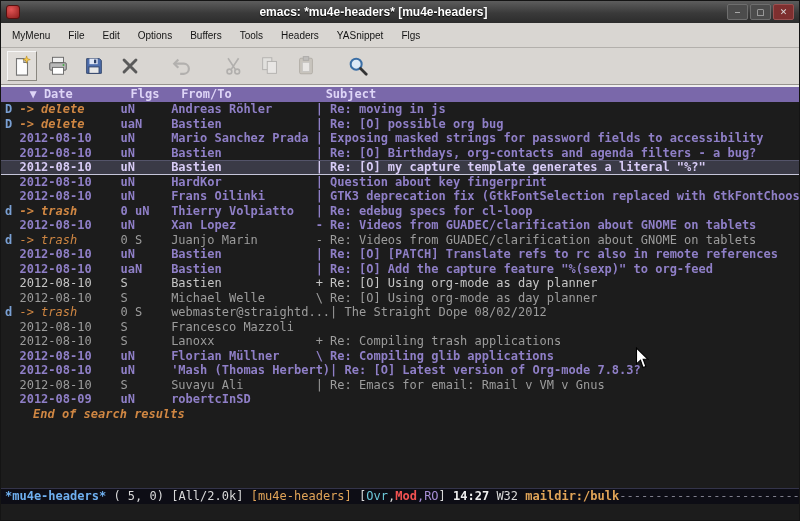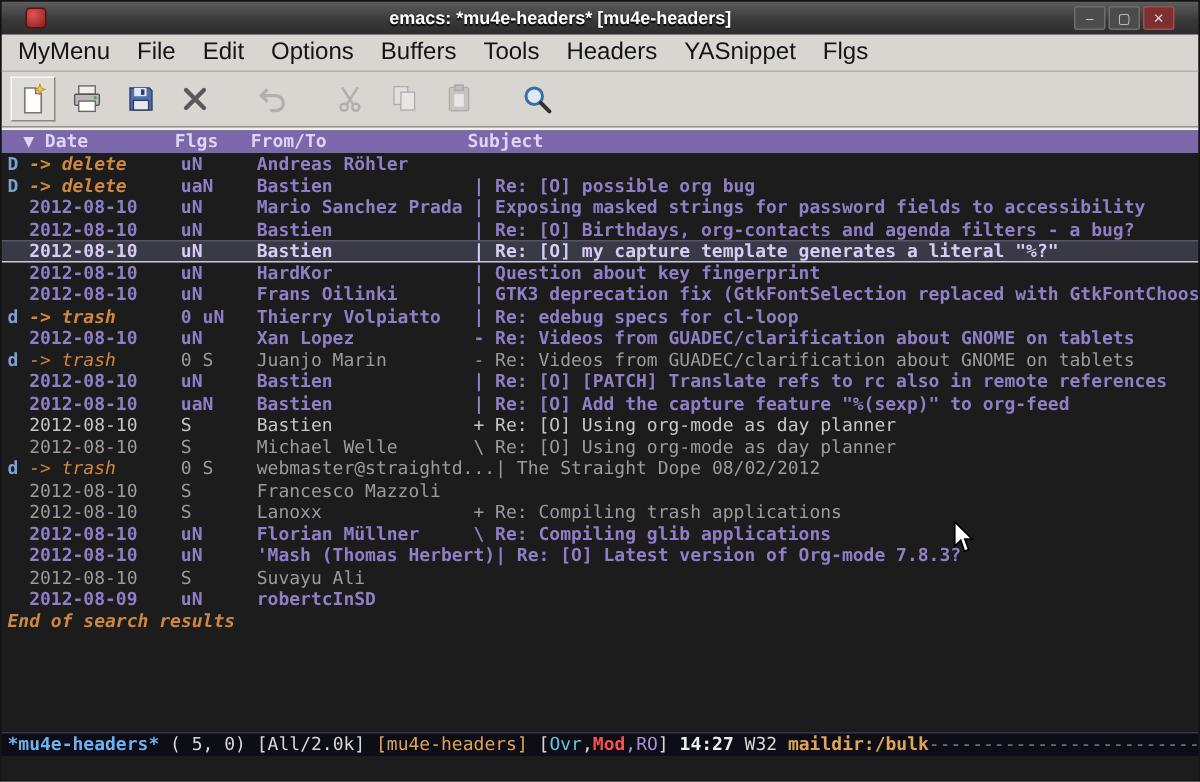--- a/index.html
+++ b/index.html
@@ -1,70 +1,70 @@
 <!DOCTYPE html>
 <html style="--buffer-bg: #1c1c1c; --menubar-bg: #d9d6d2; --header-bg: #7a68aa; --header-fg: #ded5f7; --unread: #8f7fc7; --seen: #9c9c9c; --seen-bright: #c6c6c6; --orange: #d08743; --mark-blue: #7aa0d4; --current-bg: #3a3a46; --current-fg: #d8ccf6; --modeline-bg: #0d0d15;"><head>
 <meta charset="utf-8">
 <style>
   * { margin:0; padding:0; box-sizing:border-box; }
   html,body { width:800px; height:521px; font-family:"Liberation Sans",sans-serif; }
   .window { position:relative; width:800px; height:521px; display:flex; flex-direction:column;
             background:var(--buffer-bg); border:1px solid #141414; overflow:hidden; }
 
   
-  .titlebar { height:22px; flex:none; display:flex; align-items:center; padding:0 16px;
+  .titlebar { height:22px; flex:none; display:flex; align-items:center; padding:0 5px;
               background:linear-gradient(#5d5d5d,#3a3a3a 55%,#2c2c2c); }
   .win-icon { width:14px; height:14px; flex:none; border-radius:3px;
               background:radial-gradient(circle at 35% 30%, #e25555, #8d1c1c); border:1px solid #57100f; }
   .title { flex:1; text-align:center; color:#ffffff; font-size:12px; font-weight:bold;
            text-shadow:0 1px 1px #000; white-space:nowrap; overflow:hidden; }
   .win-buttons { display:flex; gap:2px; flex:none; }
   .win-btn { width:21px; height:16px; background:#4c4c4c; border:1px solid #6e6e6e; border-radius:2px;
              color:#d8d8d8; font-size:9px; line-height:14px; text-align:center; cursor:default; }
   .win-btn.close { background:#7e2f2f; border-color:#9a5050; }
 
   
   .menubar { height:25px; flex:none; background:var(--menubar-bg); border-bottom:1px solid #b3b0ac;
              display:flex; align-items:center; padding-left:2px; }
-  .menu-item { font-size:16px; color:#141414; padding:4px 9px; white-space:nowrap; }
+  .menu-item { font-size:10px; color:#141414; padding:4px 9px; white-space:nowrap; }
 
   
   .toolbar { height:37px; flex:none; background:var(--menubar-bg); border-bottom:1px solid #96938e;
              display:flex; align-items:center; padding-left:6px; }
   .tool-btn { width:30px; height:30px; flex:none; margin-right:6px; background:transparent; border:1px solid transparent;
               display:flex; align-items:center; justify-content:center; padding:0; }
   .tool-btn.framed { border-color:#f7f7f7 #8a8780 #8a8780 #f7f7f7; background:#e0ddd9; }
   .tool-btn svg { width:22px; height:22px; display:block; }
   .tool-btn.disabled { opacity:.4; filter:grayscale(.8); }
   .tgap { width:16px; flex:none; }
 
   .frame-edge { height:2px; flex:none; background:#eeeeee; }
 
   
   .headerline { height:15px; flex:none; background:var(--header-bg); color:var(--header-fg);
-                font:bold 12px/15px "DejaVu Sans Mono",monospace; display:flex; padding-left:0; overflow:hidden; }
+                font:bold 12px/15px "DejaVu Sans Mono",monospace; display:flex; padding-left:14px; overflow:hidden; }
   .col { white-space:pre; }
   .col.mark    { width:2ch;  flex:none; }
   .col.date    { width:14ch; flex:none; }
   .col.flags   { width:7ch;  flex:none; }
   .col.from    { min-width:20ch; flex:0 0 auto; }
   .col.subject { flex:0 0 auto; }
 
   
   .buffer { flex:1; font:12px/14.5px "DejaVu Sans Mono",monospace; overflow:hidden; }
   .row { display:flex; height:14.5px; padding-left:4px; overflow:hidden; }
   .row.unread      { color:var(--unread); font-weight:bold; }
   .row.seen        { color:var(--seen); }
   .row.seen-bright { color:var(--seen-bright); }
   .row .col.mark   { color:var(--mark-blue); font-weight:bold; }
   .row.marked .col.date { color:var(--orange); font-style:italic; }
   .row.current { background:var(--current-bg); color:var(--current-fg); font-weight:bold;
                  box-shadow:inset 0 -1px 0 #c6c6da, inset 0 1px 0 #54546a; }
   .row.current .col.date { color:var(--current-fg); }
-  .end-line { height:14.5px; padding-left:4px; color:var(--orange); font-style:italic; font-weight:bold; }
+  .end-line { height:14.5px; padding-left:4px; color:var(--orange); font-style:italic; font-weight:bold;margin-left:28px; }
 
   
   .modeline { height:16px; flex:none; background:var(--modeline-bg); border-top:1px solid #34344a;
               font:12px/15px "DejaVu Sans Mono",monospace; color:#d8d8d8; padding-left:4px;
               white-space:pre; overflow:hidden; }
   .echo { height:16px; flex:none; background:var(--buffer-bg); }
 
   .mouse-cursor { position:absolute; left:634px; top:346px; width:14px; height:22px; z-index:20; pointer-events:none; }
 </style>
 </head>
@@ -170,20 +170,21 @@
     <span class="col subject">Subject</span>
   </div>
 
   <div class="buffer">
     <div>
         <div class="row unread marked">
           <span class="col mark">D</span>
           <span class="col date">-&gt; delete</span>
           <span class="col flags">uN</span>
           <span class="col from">Andreas Röhler</span>
+          <span class="col subject">| Re: moving in js</span>
         </div>
         <div class="row unread marked">
           <span class="col mark">D</span>
           <span class="col date">-&gt; delete</span>
           <span class="col flags">uaN</span>
           <span class="col from">Bastien</span>
           <span class="col subject">| Re: [O] possible org bug</span>
         </div>
         <div class="row unread">
           <span class="col mark"></span>
@@ -301,20 +302,21 @@
           <span class="col date">2012-08-10</span>
           <span class="col flags">uN</span>
           <span class="col from">'Mash (Thomas Herbert)</span>
           <span class="col subject">| Re: [O] Latest version of Org-mode 7.8.3?</span>
         </div>
         <div class="row seen">
           <span class="col mark"></span>
           <span class="col date">2012-08-10</span>
           <span class="col flags">S</span>
           <span class="col from">Suvayu Ali</span>
+          <span class="col subject">| Re: Emacs for email: Rmail v VM v Gnus</span>
         </div>
         <div class="row unread">
           <span class="col mark"></span>
           <span class="col date">2012-08-09</span>
           <span class="col flags">uN</span>
           <span class="col from">robertcInSD</span>
         </div>
       </div>
     <div class="end-line">End of search results</div>
   </div>

